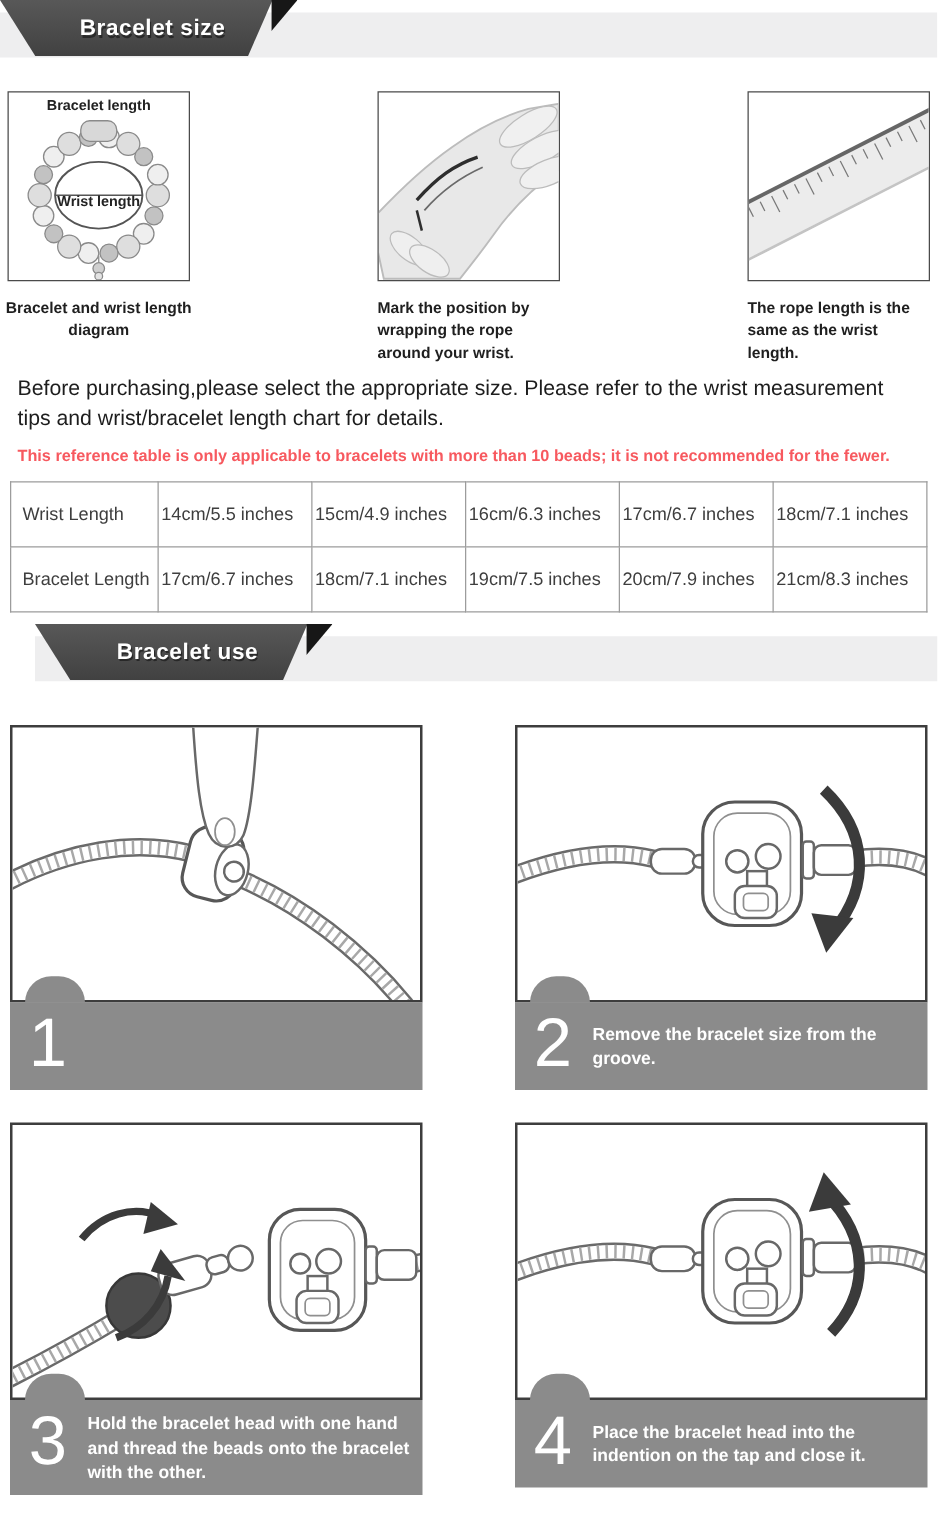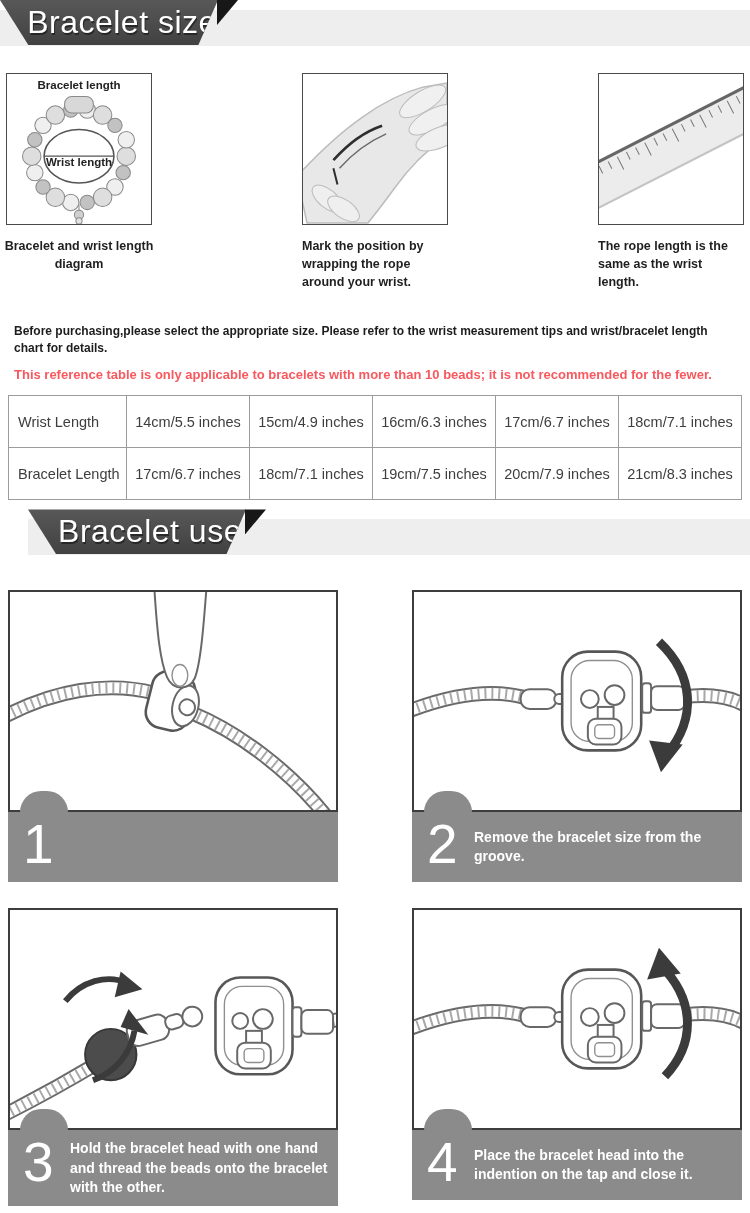--- a/index.html
+++ b/index.html
@@ -12,42 +12,42 @@
 
   
   .ribbon-wrap{position:relative; height:46px; width:100%;}
   .band{position:absolute; left:0; top:10px; width:100%; height:36px; background:var(--band-light);}
   .ribbon{position:absolute; left:0; top:0; width:218px; height:45px;
     background:linear-gradient(#585858,#414141);
     clip-path:polygon(0 0,100% 0,91% 100%,13% 100%);
     display:flex; align-items:center; justify-content:center; padding-left:26px;}
   .ribbon-fold{position:absolute; left:217px; top:0; width:21px; height:25px;
     background:#171717; clip-path:polygon(0 0,100% 0,0 100%);}
-  .ribbon-title{color:#fff; font-size:32px; font-weight:400; letter-spacing:.5px;
+  .ribbon-title{color:#fff; font-size:18px; font-weight:700; letter-spacing:.5px;
     text-shadow:1px 2px 0 rgba(0,0,0,.45);}
 
   
   .steps-row{display:flex; justify-content:space-between; padding:27px 6px 0;}
   .step{width:146px;}
   .imgbox{position:relative; width:146px; height:152px; border:1.5px solid #4a4a4a; background:#fff; overflow:hidden;}
   .imgbox svg{display:block; width:100%; height:100%;}
   .lbl{position:absolute; left:0; width:100%; text-align:center; font-weight:700; font-size:11.5px; color:#222;}
   .lbl-top{top:5px;} .lbl-mid{top:82px;}
   .cap{margin:12px -13px 0; font-size:12.5px; font-weight:700; color:#1f1f1f; line-height:1.45;}
   .cap-center{text-align:center;}
   .cap-left{margin:12px 0 0; text-align:left;}
 
   
-  .intro{margin:32px 14px 0; font-size:12px; font-weight:700; color:var(--ink-dark); line-height:1.38;}
+  .intro{margin:8px 14px 0; font-size:17px; font-weight:400; color:var(--ink-dark); line-height:1.38;}
   .warning{margin:11px 14px 0; font-size:13px; font-weight:700; color:var(--warning-red);}
 
   
   table.size{border-collapse:collapse; margin:13px 8px 0; width:734px; table-layout:fixed;}
   table.size td{border:1px solid var(--table-border-gray); height:52px; font-size:14.5px;
-    color:#3e3e3e; text-align:center; padding:2px;}
+    color:#3e3e3e; text-align:left; padding:2px;}
   table.size td.rowlabel{width:118px; text-align:left; padding-left:9px;}
 
   
   .panels{display:grid; grid-template-columns:330px 330px; justify-content:space-between;
     row-gap:26px; padding:0 8px; margin-top:35px;}
   .panel{width:330px;}
   .illus{height:222px; border:2px solid #3d3d3d; background:#fff; overflow:hidden;}
   .illus svg{display:block; width:100%; height:100%;}
   .stepbar{position:relative; background:var(--caption-bar-gray); min-height:70px;
     padding:9px 10px 9px 62px; display:flex; align-items:center;}

